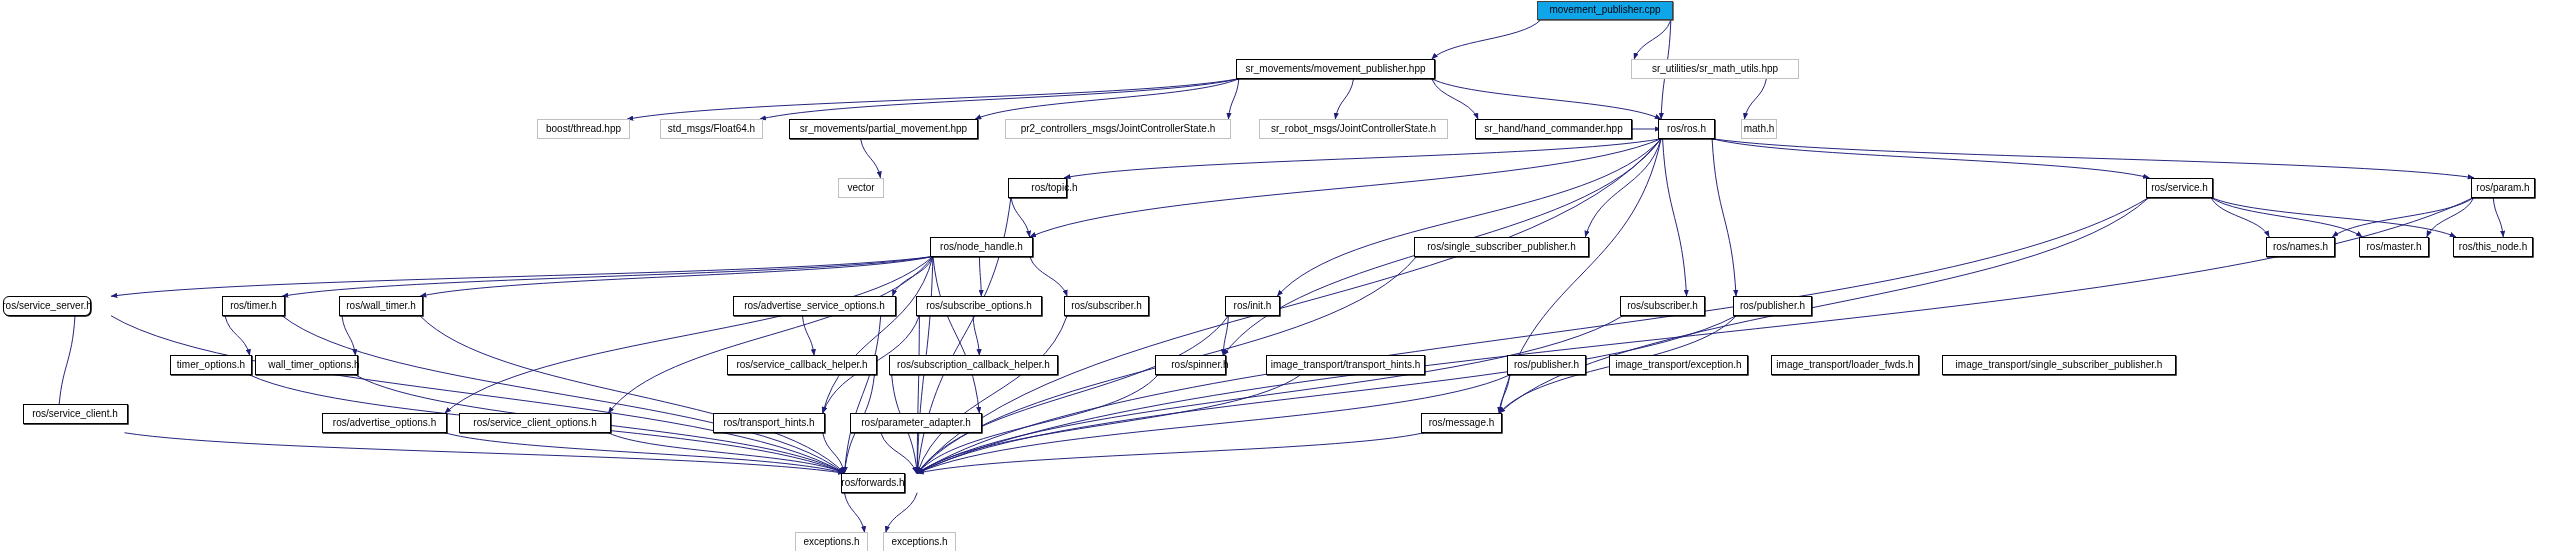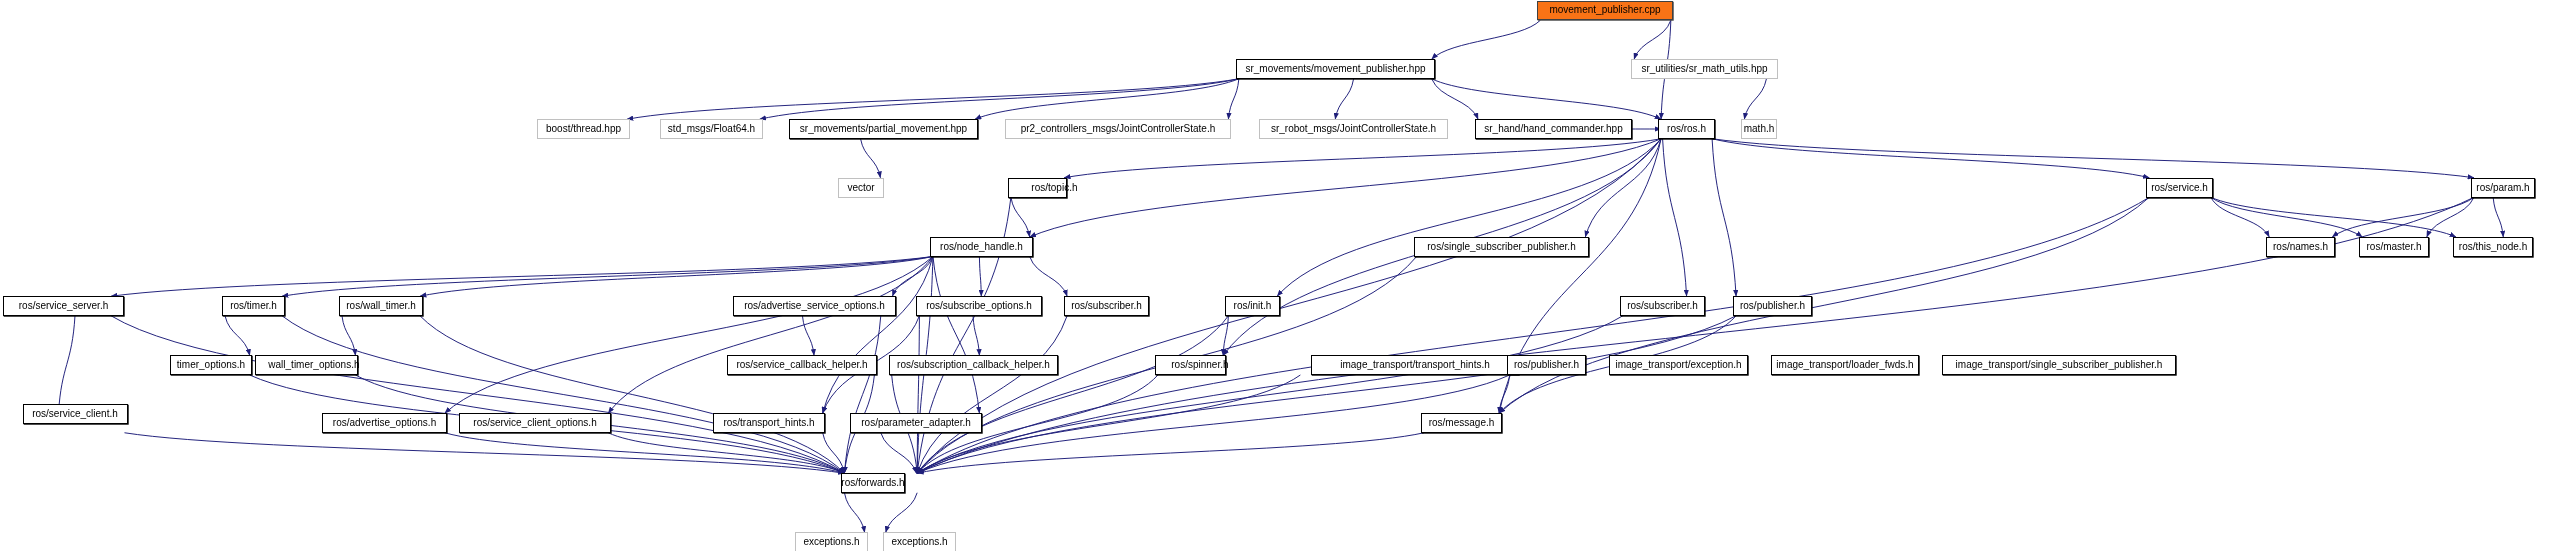--- a/index.html
+++ b/index.html
@@ -37,21 +37,21 @@
     white-space: nowrap;
     padding: 0 5.2px;
     z-index: 5;
   }
   
   .node.bold {
     border: 0.7px solid #000000;
     box-shadow: 0.7px 0.7px 0 0 #000000;
   }
   .node.root {
-    background: #f97316;
+    background: #0ea5e9;
     border: 0.7px solid #404040;
     box-shadow: 0.7px 0.7px 0 0 #404040;
   }
   .node.grey {
     border: 0.7px solid #c0c0c0;
   }
 </style>
 </head>
 <body>
 
@@ -142,21 +142,21 @@
       <path d="M1899,577 C1777.32,604 1344.68,604 1223,631" stroke="#1f1f7a" stroke-width="1.3" fill="none" marker-end="url(#ah)"></path>
       <path d="M1126,657 C1130.86,683.5 1148.14,683.5 1153,710" stroke="#1f1f7a" stroke-width="1.3" fill="none" marker-end="url(#ah)"></path>
       <path d="M1223,657 C1215.44,683.5 1188.56,683.5 1181,710" stroke="#1f1f7a" stroke-width="1.3" fill="none" marker-end="url(#ah)"></path>
     </svg>
 <div class="node root" style="left: 1537px; top: 0.7px; width: 136px;">
       <span>movement_publisher.cpp</span>
     </div>
     <div class="node bold" style="left: 1236px; top: 59px; width: 199px;">
       <span>sr_movements/movement_publisher.hpp</span>
     </div>
-    <div class="node grey" style="left: 1631px; top: 59px; width: 147px;">
+    <div class="node grey" style="left: 1631px; top: 59px; width: 168px;">
       <span>sr_utilities/sr_math_utils.hpp</span>
     </div>
     <div class="node grey" style="left: 537px; top: 119px; width: 93px;">
       <span>boost/thread.hpp</span>
     </div>
     <div class="node grey" style="left: 660px; top: 119px; width: 103px;">
       <span>std_msgs/Float64.h</span>
     </div>
     <div class="node bold" style="left: 789px; top: 119px; width: 189px;">
       <span>sr_movements/partial_movement.hpp</span>
@@ -196,21 +196,21 @@
     </div>
     <div class="node bold" style="left: 2266px; top: 237px; width: 69px;">
       <span>ros/names.h</span>
     </div>
     <div class="node bold" style="left: 2359px; top: 237px; width: 70px;">
       <span>ros/master.h</span>
     </div>
     <div class="node bold" style="left: 2453px; top: 237px; width: 80px;">
       <span>ros/this_node.h</span>
     </div>
-    <div class="node bold" style="left: 3px; top: 296px; width: 121px;">
+    <div class="node bold" style="left: 3px; top: 296px; width: 88px; border-radius: 6px;">
       <span>ros/service_server.h</span>
     </div>
     <div class="node bold" style="left: 222px; top: 296px; width: 63px;">
       <span>ros/timer.h</span>
     </div>
     <div class="node bold" style="left: 339px; top: 296px; width: 84px;">
       <span>ros/wall_timer.h</span>
     </div>
     <div class="node bold" style="left: 733px; top: 296px; width: 163px;">
       <span>ros/advertise_service_options.h</span>
@@ -238,21 +238,21 @@
     </div>
     <div class="node bold" style="left: 727px; top: 355px; width: 150px;">
       <span>ros/service_callback_helper.h</span>
     </div>
     <div class="node bold" style="left: 889px; top: 355px; width: 169px;">
       <span>ros/subscription_callback_helper.h</span>
     </div>
     <div class="node bold" style="left: 1155px; top: 355px; width: 71px; padding-left: 24px;">
       <span>ros/spinner.h</span>
     </div>
-    <div class="node bold" style="left: 1311px; top: 355px; width: 208px;">
+    <div class="node bold" style="left: 1266px; top: 355px; width: 159px;">
       <span>image_transport/transport_hints.h</span>
     </div>
     <div class="node bold" style="left: 1507px; top: 355px; width: 79px;">
       <span>ros/publisher.h</span>
     </div>
     <div class="node bold" style="left: 1609px; top: 355px; width: 139px;">
       <span>image_transport/exception.h</span>
     </div>
     <div class="node bold" style="left: 1771px; top: 355px; width: 148px;">
       <span>image_transport/loader_fwds.h</span>

